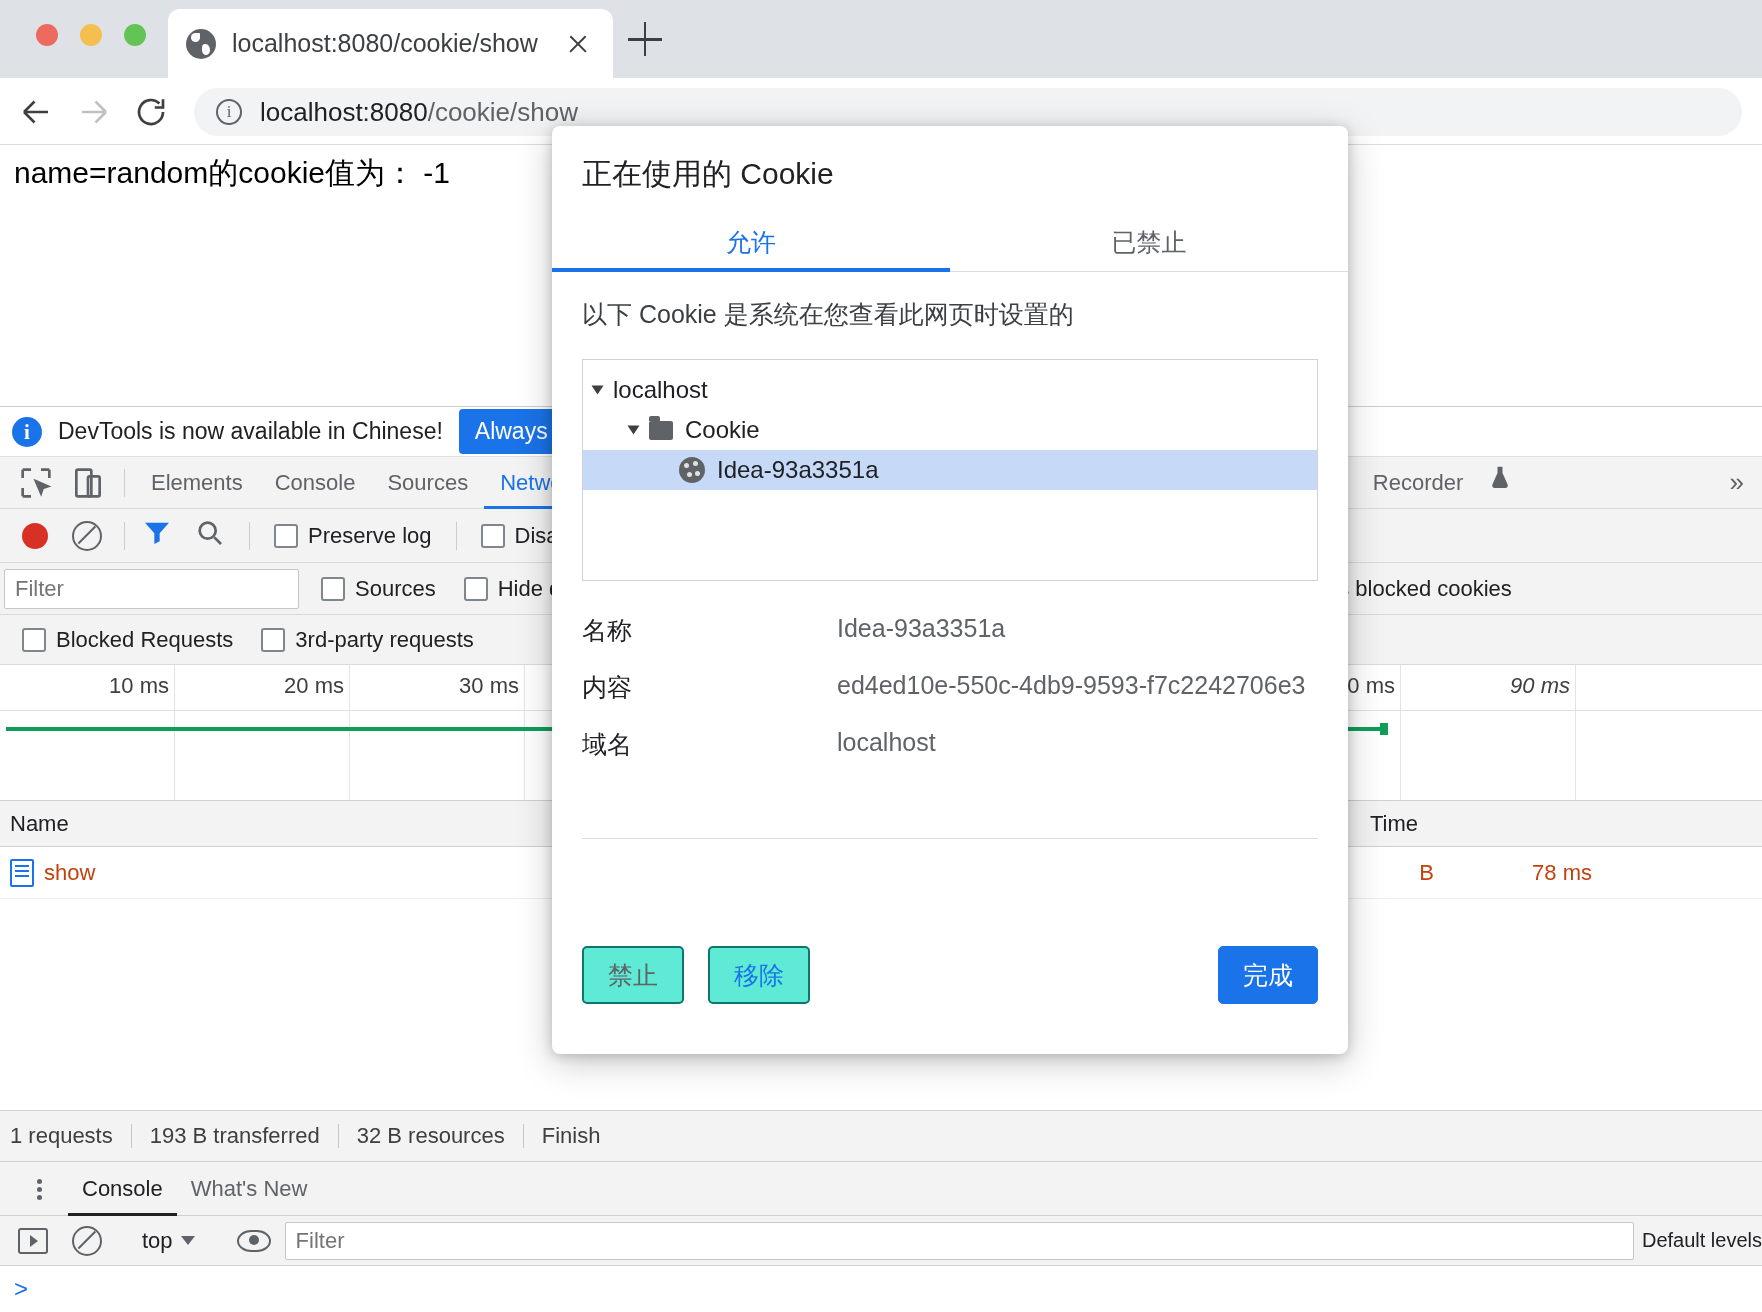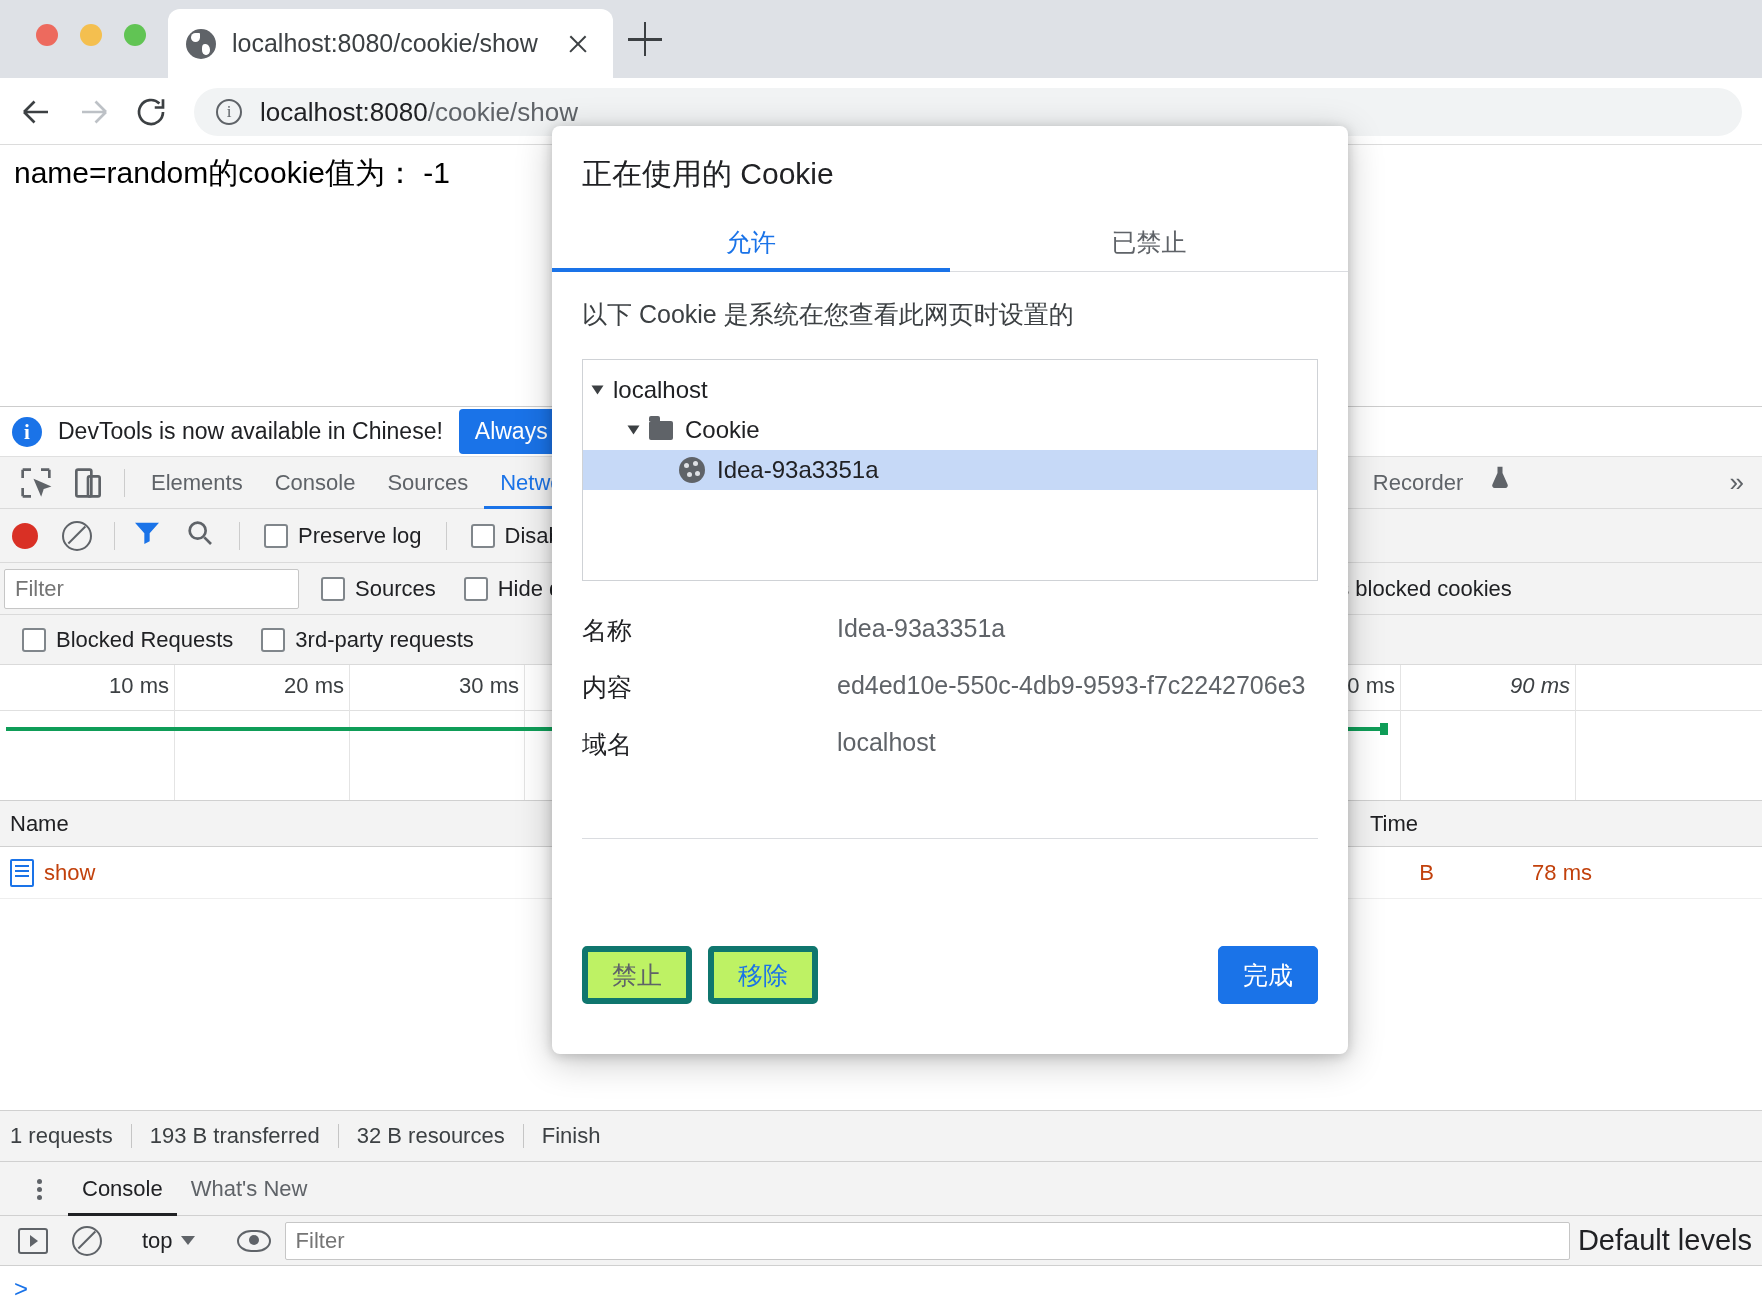--- a/index.html
+++ b/index.html
@@ -124,20 +124,21 @@
   .dt-tab {
     padding:0 16px; height:52px; line-height:52px; font-size:22px;
     color:#5f6368; cursor:pointer; white-space:nowrap;
   }
   .dt-tab.active { color:#1a73e8; box-shadow: inset 0 -3px 0 #1a73e8; }
   .dt-more { margin-left:auto; padding:0 18px; font-size:26px; color:#5f6368; cursor:pointer; }
 
   .dt-controls {
     position:relative; height:54px; background:#f3f3f3;
     border-bottom:1px solid #dadada; display:flex; align-items:center;
+    padding-left:10px;
   }
   .rec-dot { width:26px; height:26px; border-radius:50%; background:#d93025; margin:0 12px; cursor:pointer; flex:0 0 auto;}
   .clear-icon { width:30px; height:30px; margin:0 12px; cursor:pointer; position:relative; flex:0 0 auto;}
   .clear-icon::before{
     content:""; position:absolute; inset:0; border:2.4px solid #5f6368; border-radius:50%;
   }
   .clear-icon::after{
     content:""; position:absolute; left:3px; top:13px; width:24px; height:2.4px;
     background:#5f6368; transform:rotate(-45deg);
   }
@@ -233,21 +234,21 @@
   }
   .eye-icon::after{
     content:""; position:absolute; left:12px; top:5px; width:10px; height:10px;
     border-radius:50%; background:#5f6368;
   }
   .console-filter {
     flex:1; height:38px; border:1px solid #c6c6c6; background:#fff;
     font-size:22px; color:#70757a; padding:0 10px; font-family:inherit;
     margin-right:8px; border-radius:2px;
   }
-  .default-lbl { font-size:29px; color:#202124; padding-right:10px; white-space:nowrap;}
+  .default-lbl { font-size:20px; color:#202124; padding-right:0; white-space:nowrap;}
 
   .dt-prompt {
     position:absolute; left:0; bottom:0; width:1762px; height:46px;
     background:#fff; display:flex; align-items:center; padding-left:14px;
   }
   .prompt-caret { color:#1a73e8; font-size:24px; }
 
   
   .dialog {
     position:absolute; left:552px; top:126px; width:796px; height:928px;
@@ -314,22 +315,22 @@
   .det-row { display:flex; align-items:flex-start; height:57px; }
   .det-key { width:255px; font-size:25px; color:#202124; flex:0 0 auto; }
   .det-val { font-size:25px; color:#5f6368; white-space:nowrap; }
   .det-divider {
     position:absolute; left:30px; top:712px; width:736px; height:1px; background:#dadce0;
   }
 
   .dlg-footer { position:absolute; left:0; bottom:0; width:796px; height:130px; }
   .btn {
     position:absolute; height:58px; border-radius:5px; font-size:25px;
-    font-family:inherit; cursor:pointer; background:#bef264;
-    border:6px solid #0f766e; padding:0 24px;
+    font-family:inherit; cursor:pointer; background:#5eead4;
+    border:2px solid #0f766e; padding:0 24px;
   }
   .btn.disabled { color:#5f6368; }
   .btn.secondary { color:#1a73e8; }
   .btn.primary {
     background:#1a73e8; color:#fff; border:1px solid #1a73e8;
   }
 </style>
 </head>
 <body>
 

